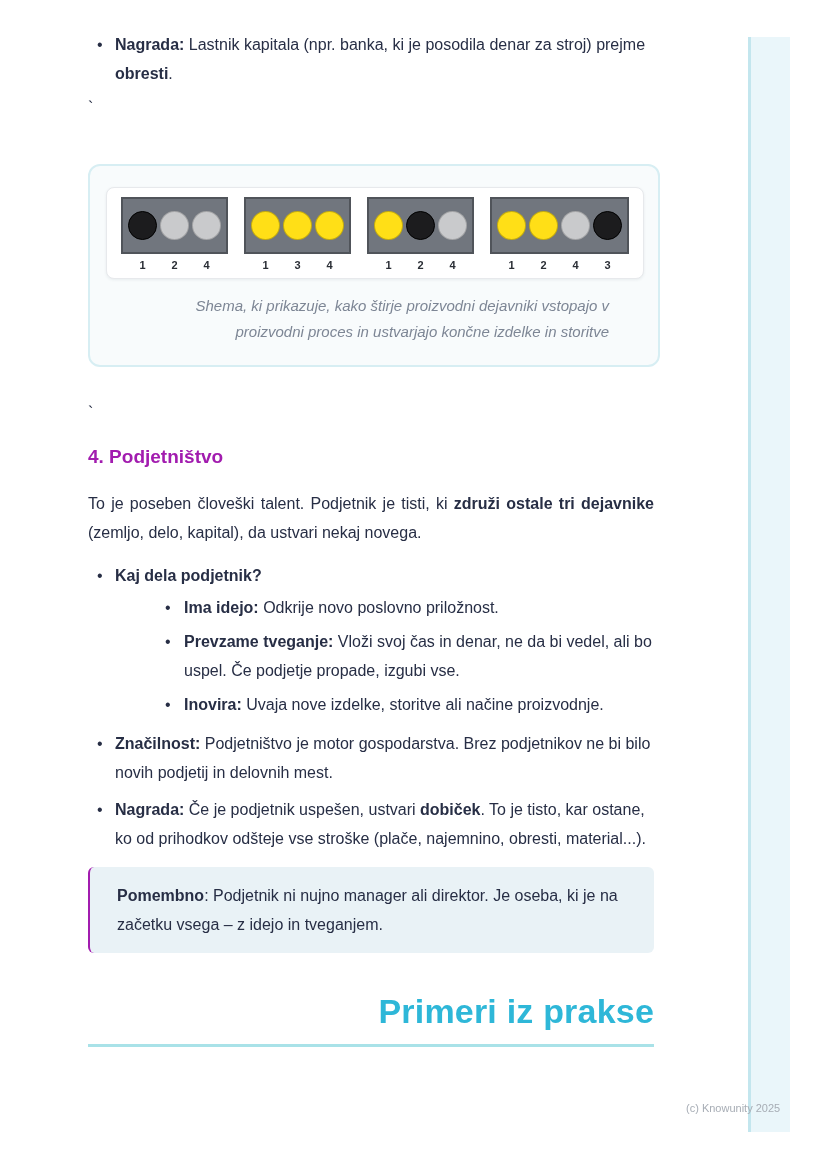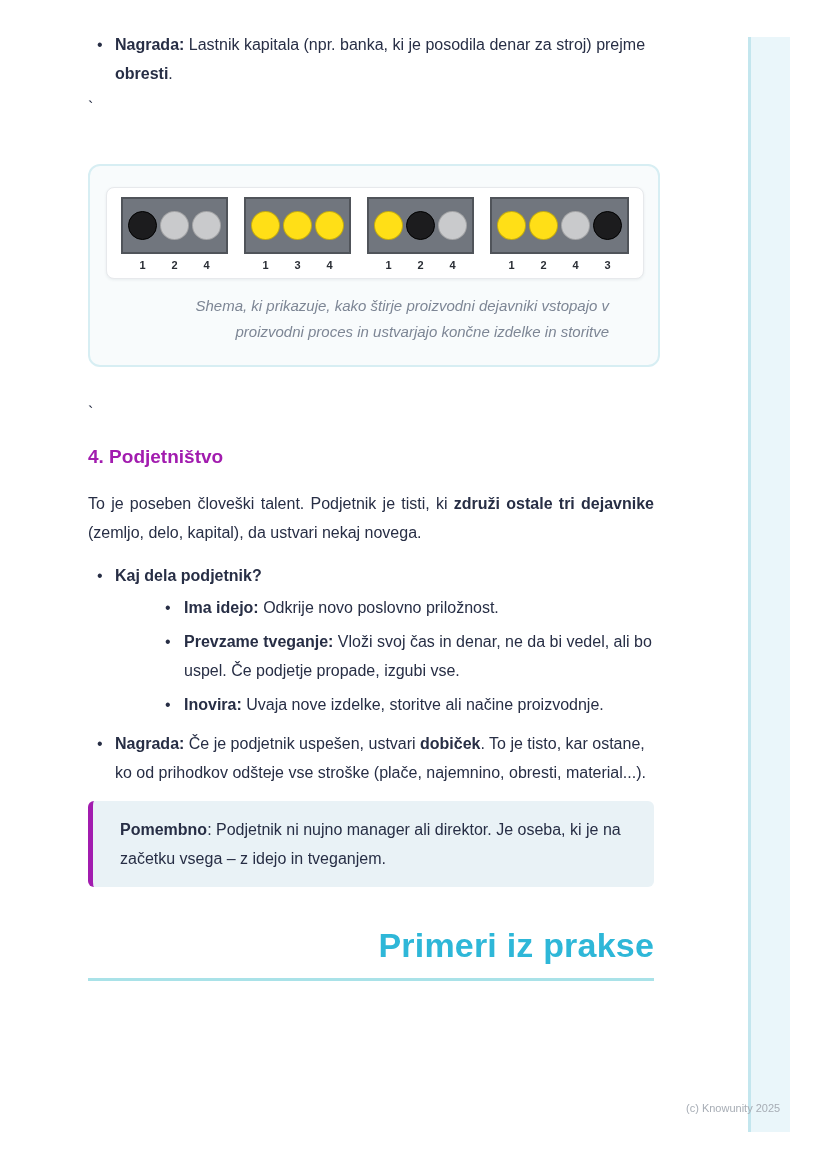--- a/index.html
+++ b/index.html
@@ -57,21 +57,21 @@
     font-style:italic;color:#7d8695;font-size:15px;line-height:26px;
   }
 
   h3.section-heading{
     margin:22px 0 0;font-size:19px;line-height:24px;font-weight:700;color:#a21caf;
   }
   p.intro{margin:20px 0 0;text-align:justify;}
 
   
   .callout{
-    margin-top:14px;background:#e9f2f6;border-left:5px solid #a21caf;
+    margin-top:14px;background:#e9f2f6;border-left:2px solid #a21caf;
     border-radius:6px;padding:14px 24px 14px 27px;box-sizing:border-box;width:566px;
   }
 
   h1.big-heading{
     margin:38px 0 0;font-size:34px;line-height:40px;font-weight:800;
     color:#2eb7d8;letter-spacing:0.2px;text-align:right;
   }
   hr.accent-rule{border:none;height:3px;background:#a9e2e8;margin:13px 0 0;width:566px;}
 
   
@@ -167,20 +167,21 @@
 
     <ul class="doc-list main-list">
       <li class="li-what">
         <b>Kaj dela podjetnik?</b>
         <ul>
           <li><b>Ima idejo:</b><span> Odkrije novo poslovno priložnost.</span></li>
           <li><b>Prevzame tveganje:</b><span> Vloži svoj čas in denar, ne da bi vedel, ali bo uspel. Če podjetje propade, izgubi vse.</span></li>
           <li><b>Inovira:</b><span> Uvaja nove izdelke, storitve ali načine proizvodnje.</span></li>
         </ul>
       </li>
+      <li class="li-trait0"><b>Značilnost:</b><span> Podjetništvo je motor gospodarstva. Brez podjetnikov ne bi bilo novih podjetij in delovnih mest.</span><b></b><span></span></li>
       <li><b>Nagrada:</b><span> Če je podjetnik uspešen, ustvari </span><b>dobiček</b><span>. To je tisto, kar ostane, ko od prihodkov odšteje vse stroške (plače, najemnino, obresti, material...).</span></li>
     </ul>
 
     <div class="callout">
       <b>Pomembno</b><span>: Podjetnik ni nujno manager ali direktor. Je oseba, ki je na začetku vsega – z idejo in tveganjem.</span>
     </div>
 
     <h1 class="big-heading">Primeri iz prakse</h1>
     <hr class="accent-rule">
 

